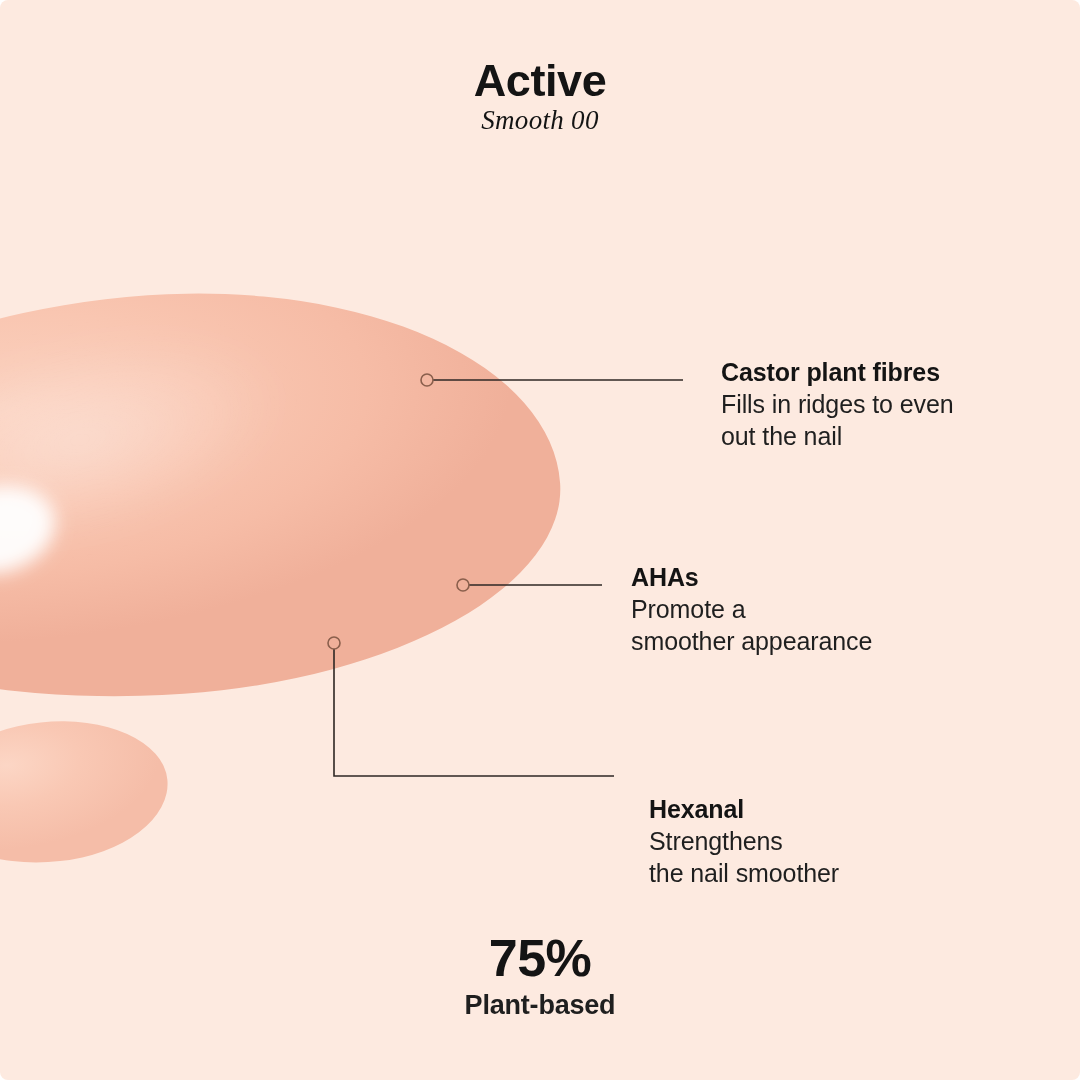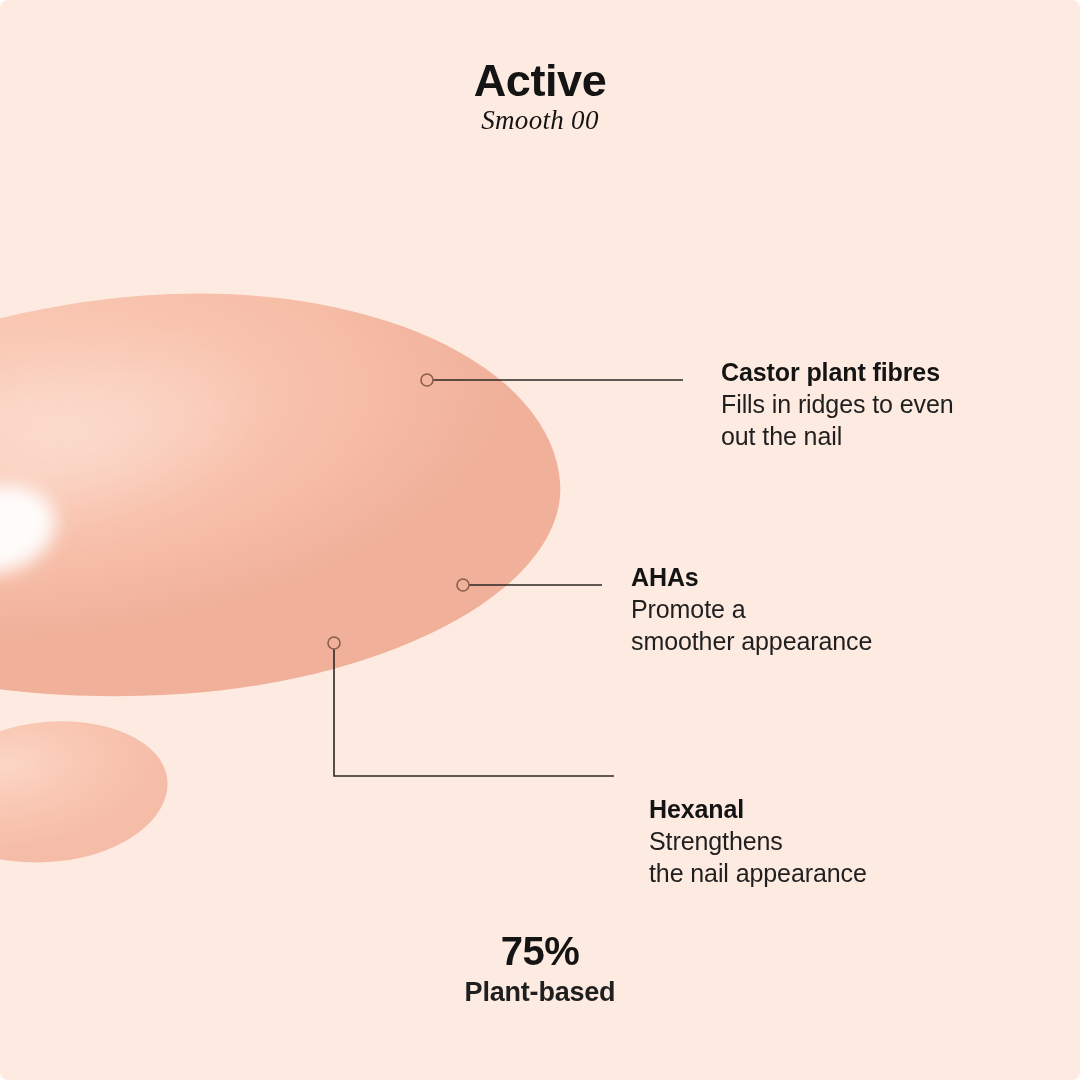--- a/index.html
+++ b/index.html
@@ -188,21 +188,21 @@
 
   
   .footer {
     position: absolute;
     left: 0;
     top: 930px;
     width: 1080px;
     text-align: center;
   }
   .footer-stat {
-    font-size: 40px;
+    font-size: 52px;
     font-weight: bold;
     letter-spacing: -0.6px;
     line-height: 1.08;
     color: #141414;
   }
   .footer-label {
     font-size: 27px;
     font-weight: bold;
     letter-spacing: -0.2px;
     line-height: 1.3;
@@ -253,21 +253,21 @@
 
   <div class="callout" id="callout-1">
     <div class="callout-title">Castor plant fibres</div>
     <div class="callout-body">Fills in ridges to even
 out the nail</div>
   </div>
 
   <div class="callout" id="callout-3">
     <div class="callout-title">Hexanal</div>
     <div class="callout-body">Strengthens
-the nail appearance</div>
+the nail smoother</div>
   </div>
 
   <div class="footer">
     <div class="footer-stat">75%</div>
     <div class="footer-label">Plant-based</div>
   </div>
 
 </div>
 
 </body></html>

